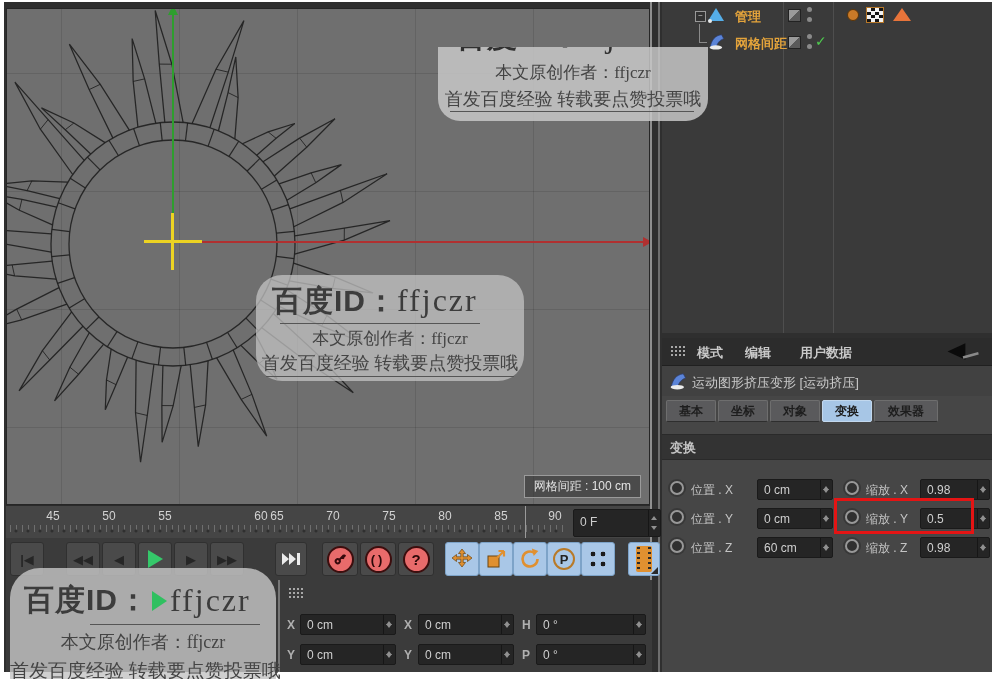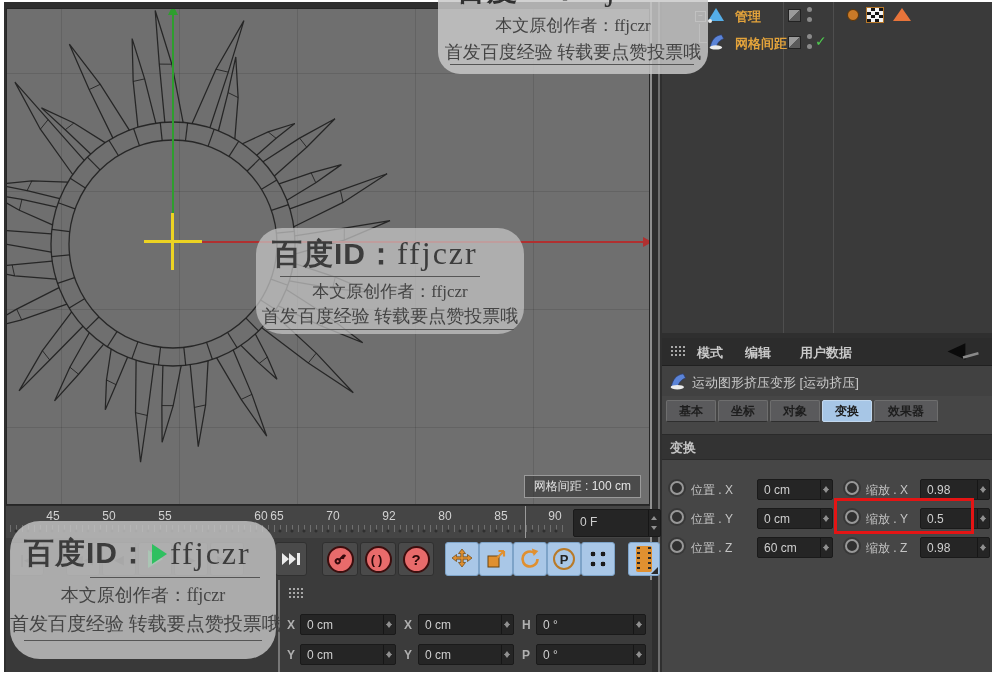--- a/index.html
+++ b/index.html
@@ -112,21 +112,21 @@
 
   
   #coords{left:274px;top:578px;width:372px;height:92px;background:#3b3b3b;
     border-left:2px solid #777;}
   .co-head{color:#fca5a5;font-weight:normal;font-size:12px;top:6px;margin-top:28px;}
   .co-label{color:#b0b0b0;font-weight:bold;font-size:12px;}
 
   #bottom-left{left:2px;top:578px;width:272px;height:92px;background:#393939;}
 
   
-  .wm{position:absolute;z-index:5;}
+  .wm{position:absolute;z-index:5;margin-top:47px;}
   .wm-blob{position:absolute;left:0;top:0;right:0;bottom:0;
     background:rgba(198,198,198,0.80);border-radius:26px;}
   .wm-big{font-weight:bold;font-size:30px;color:#3c3c3c;letter-spacing:1px;white-space:nowrap;}
   .wm-big .idv{font-family:"Liberation Serif","DejaVu Serif",serif;font-weight:normal;
     font-size:32px;letter-spacing:2px;}
   .wm-line{font-family:"Liberation Serif","DejaVu Serif",serif;color:#444;
     font-size:18px;white-space:nowrap;text-align:center;}
   .wm-rule{position:absolute;height:1px;background:#555;}
 
   
@@ -357,21 +357,21 @@
     <div id="red-box" class="abs"></div>
   </div>
 
   <div id="timeline" class="abs">
     <span class="ruler-num" style="left:34px;">45</span>
     <span class="ruler-num" style="left:90px;">50</span>
     <span class="ruler-num" style="left:146px;">55</span>
     <span class="ruler-num" style="left:202px;margin-left:40px;">60</span>
     <span class="ruler-num" style="left:258px;">65</span>
     <span class="ruler-num" style="left:314px;">70</span>
-    <span class="ruler-num" style="left:370px;">92</span>
+    <span class="ruler-num" style="left:370px;">75</span>
     <span class="ruler-num" style="left:426px;">80</span>
     <span class="ruler-num" style="left:482px;">85</span>
     <span class="ruler-num" style="left:536px;">90</span>
     <div class="ticks"></div>
     <div class="abs playhead"></div>
     <div class="abs fld" id="frame-field">
       <span class="val">0 F</span>
         <span class="stp"></span>
     </div>
   </div>

